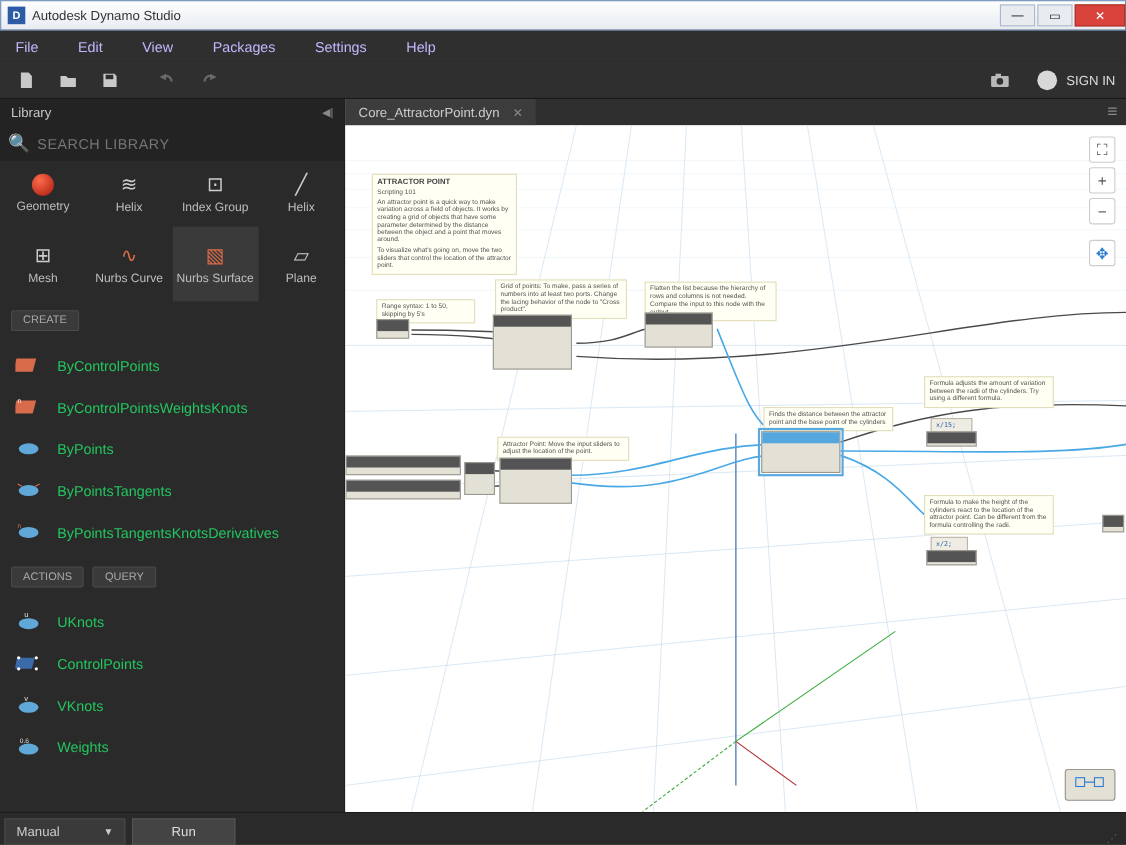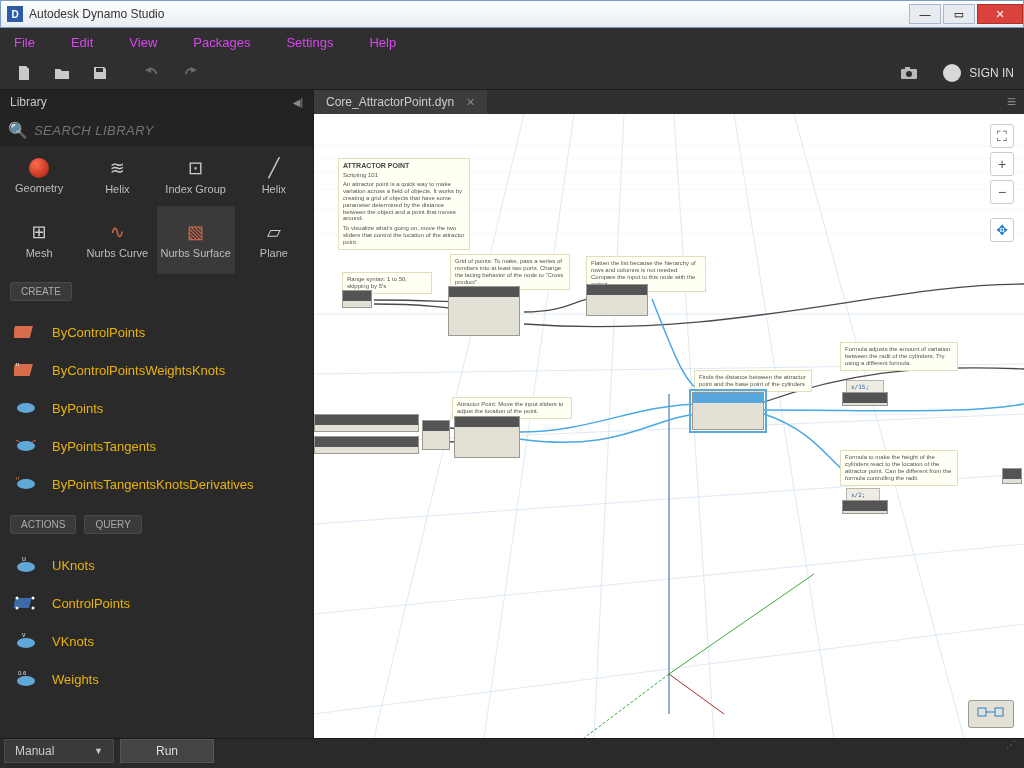--- a/index.html
+++ b/index.html
@@ -7,53 +7,53 @@
 
 
 .titlebar { height: 28px; background: linear-gradient(#fdfefe, #e8ecf1); border: 1px solid #7a9cc5; display: flex; align-items: center; padding-left: 6px; }
 .titlebar .logo { width: 16px; height: 16px; background: #2d5ca6; margin-right: 6px; display: flex; align-items: center; justify-content: center; color: #fff; font-size: 10px; font-weight: bold; }
 .titlebar .title { font-size: 12px; color: #333; flex: 1; }
 .winbtns { display: flex; }
 .winbtn { width: 32px; height: 20px; border: 1px solid #a9b8cc; margin-left: 2px; display: flex; align-items: center; justify-content: center; background: #e8ecf1; font-size: 11px; }
 .winbtn.close { background: #d9433b; color: #fff; width: 46px; border-color: #a8322b; }
 
 
-.menubar { height: 28px; background: #2f2f2f; display: flex; align-items: center; padding: 0 14px; color: #d946ef; font-size: 13px; }
+.menubar { height: 28px; background: #2f2f2f; display: flex; align-items: center; padding: 0 14px; color: #c4b5fd; font-size: 13px; }
 .menubar span { margin-right: 36px; cursor: pointer; }
 
 
 .toolbar { height: 34px; background: #2f2f2f; display: flex; align-items: center; padding: 0 10px; border-bottom: 1px solid #1a1a1a; }
 .toolbar .tbtn { width: 28px; height: 28px; display: flex; align-items: center; justify-content: center; color: #b8b8b8; margin-right: 10px; }
 .toolbar .spacer { flex: 1; }
 .toolbar .signin { color: #ddd; font-size: 12px; margin-left: 10px; display: flex; align-items: center; }
 .toolbar .avatar { width: 18px; height: 18px; border-radius: 50%; background: #d8d8d8; margin-right: 8px; }
 
 
 .main { display: flex; height: 648px; }
 
 
 .library { width: 314px; background: #2a2a2a; color: #ccc; display: flex; flex-direction: column; border-right: 1px solid #1d1d1d; }
 .lib-header { height: 24px; background: #232323; display: flex; align-items: center; padding: 0 10px; font-size: 12px; color: #c7c7c7; justify-content: space-between; text-align: right; }
 .lib-header .collapse { font-size: 10px; color: #888; }
 .lib-search { height: 32px; background: #232323; display: flex; align-items: center; padding: 0 8px; }
 .lib-search .sicon { color: #888; margin-right: 6px; }
-.lib-search input { background: transparent; border: none; color: #888; font-size: 13px; outline: none; flex: 1; letter-spacing: 0.5px; font-style: italic; }
+.lib-search input { background: transparent; border: none; color: #888; font-size: 13px; outline: none; flex: 1; letter-spacing: 0.5px; }
 
 .cat-grid { display: grid; grid-template-columns: repeat(4, 1fr); }
 .cat-item { height: 60px; display: flex; flex-direction: column; align-items: center; justify-content: center; font-size: 11px; color: #bdbdbd; }
 .cat-item.selected { background: #3a3a3a; }
 .cat-item .cicon { font-size: 18px; margin-bottom: 4px; color: #ccc; }
 .cat-item.sub { height: 68px; }
 .cat-item .lbl { text-align: center; line-height: 1.1; }
 
 .section-tags { padding: 8px 10px; display: flex; gap: 8px; }
 .tag { background: #3a3a3a; color: #aaa; font-size: 10px; padding: 3px 10px; border: 1px solid #4a4a4a; border-radius: 2px; }
 
 .method-list { padding: 4px 0; }
-.method { display: flex; align-items: center; padding: 8px 12px; font-size: 13px; color: #eab308; }
+.method { display: flex; align-items: center; padding: 8px 12px; font-size: 13px; color: #22c55e; }
 .method .micon { width: 28px; height: 22px; margin-right: 12px; display: flex; align-items: center; justify-content: center; }
 .method .micon svg { width: 24px; height: 20px; }
 
 
 .canvas-wrap { flex: 1; display: flex; flex-direction: column; background: #fff; position: relative; }
 .tabbar { height: 24px; background: #2f2f2f; display: flex; align-items: center; gap: 12px; }
 .tab { height: 24px; background: #3c3c3c; color: #ccc; font-size: 12px; padding: 0 12px; display: flex; align-items: center; gap: 12px; }
 .tab .x { color: #888; font-size: 11px; }
 .tabbar .menu-icon { margin-left: auto; margin-right: 8px; color: #888; }
 
@@ -74,21 +74,21 @@
 .note .ntitle { font-weight: bold; font-size: 7px; margin-bottom: 2px; color: #444; }
 
 
 .node { position: absolute; background: #e3e0d6; border: 1px solid #9a9890; }
 .node .nhead { height: 10px; background: #545454; }
 .node.selected { outline: 2px solid #5aaae2; outline-offset: 1px; }
 .node .nhead.sel { background: #57a7df; }
 .codebox { position: absolute; background: #efece3; border: 1px solid #b9b6a9; font-size: 6px; font-family: monospace; color: #2a5faa; padding: 2px 4px; }
 
 
-.statusbar { height: 30px; background: #2a2a2a; display: flex; align-items: flex-start; padding: 0 4px; border-top: 1px solid #1a1a1a; }
+.statusbar { height: 30px; background: #2a2a2a; display: flex; align-items: flex-end; padding: 0 4px; border-top: 1px solid #1a1a1a; }
 .runmode { width: 110px; height: 24px; background: #3a3a3a; color: #ccc; font-size: 12px; display: flex; align-items: center; padding: 0 10px; border: 1px solid #4a4a4a; margin-right: 6px; justify-content: space-between; }
 .runbtn { width: 94px; height: 24px; background: #444; color: #ddd; font-size: 12px; display: flex; align-items: center; justify-content: center; border: 1px solid #555; }
 .resize-grip { margin-left: auto; margin-right: 4px; color: #666; font-size: 10px; }
 </style>
 </head>
 <body>
 
 <div class="titlebar">
   <div class="logo">D</div>
   <div class="title">Autodesk Dynamo Studio</div>

